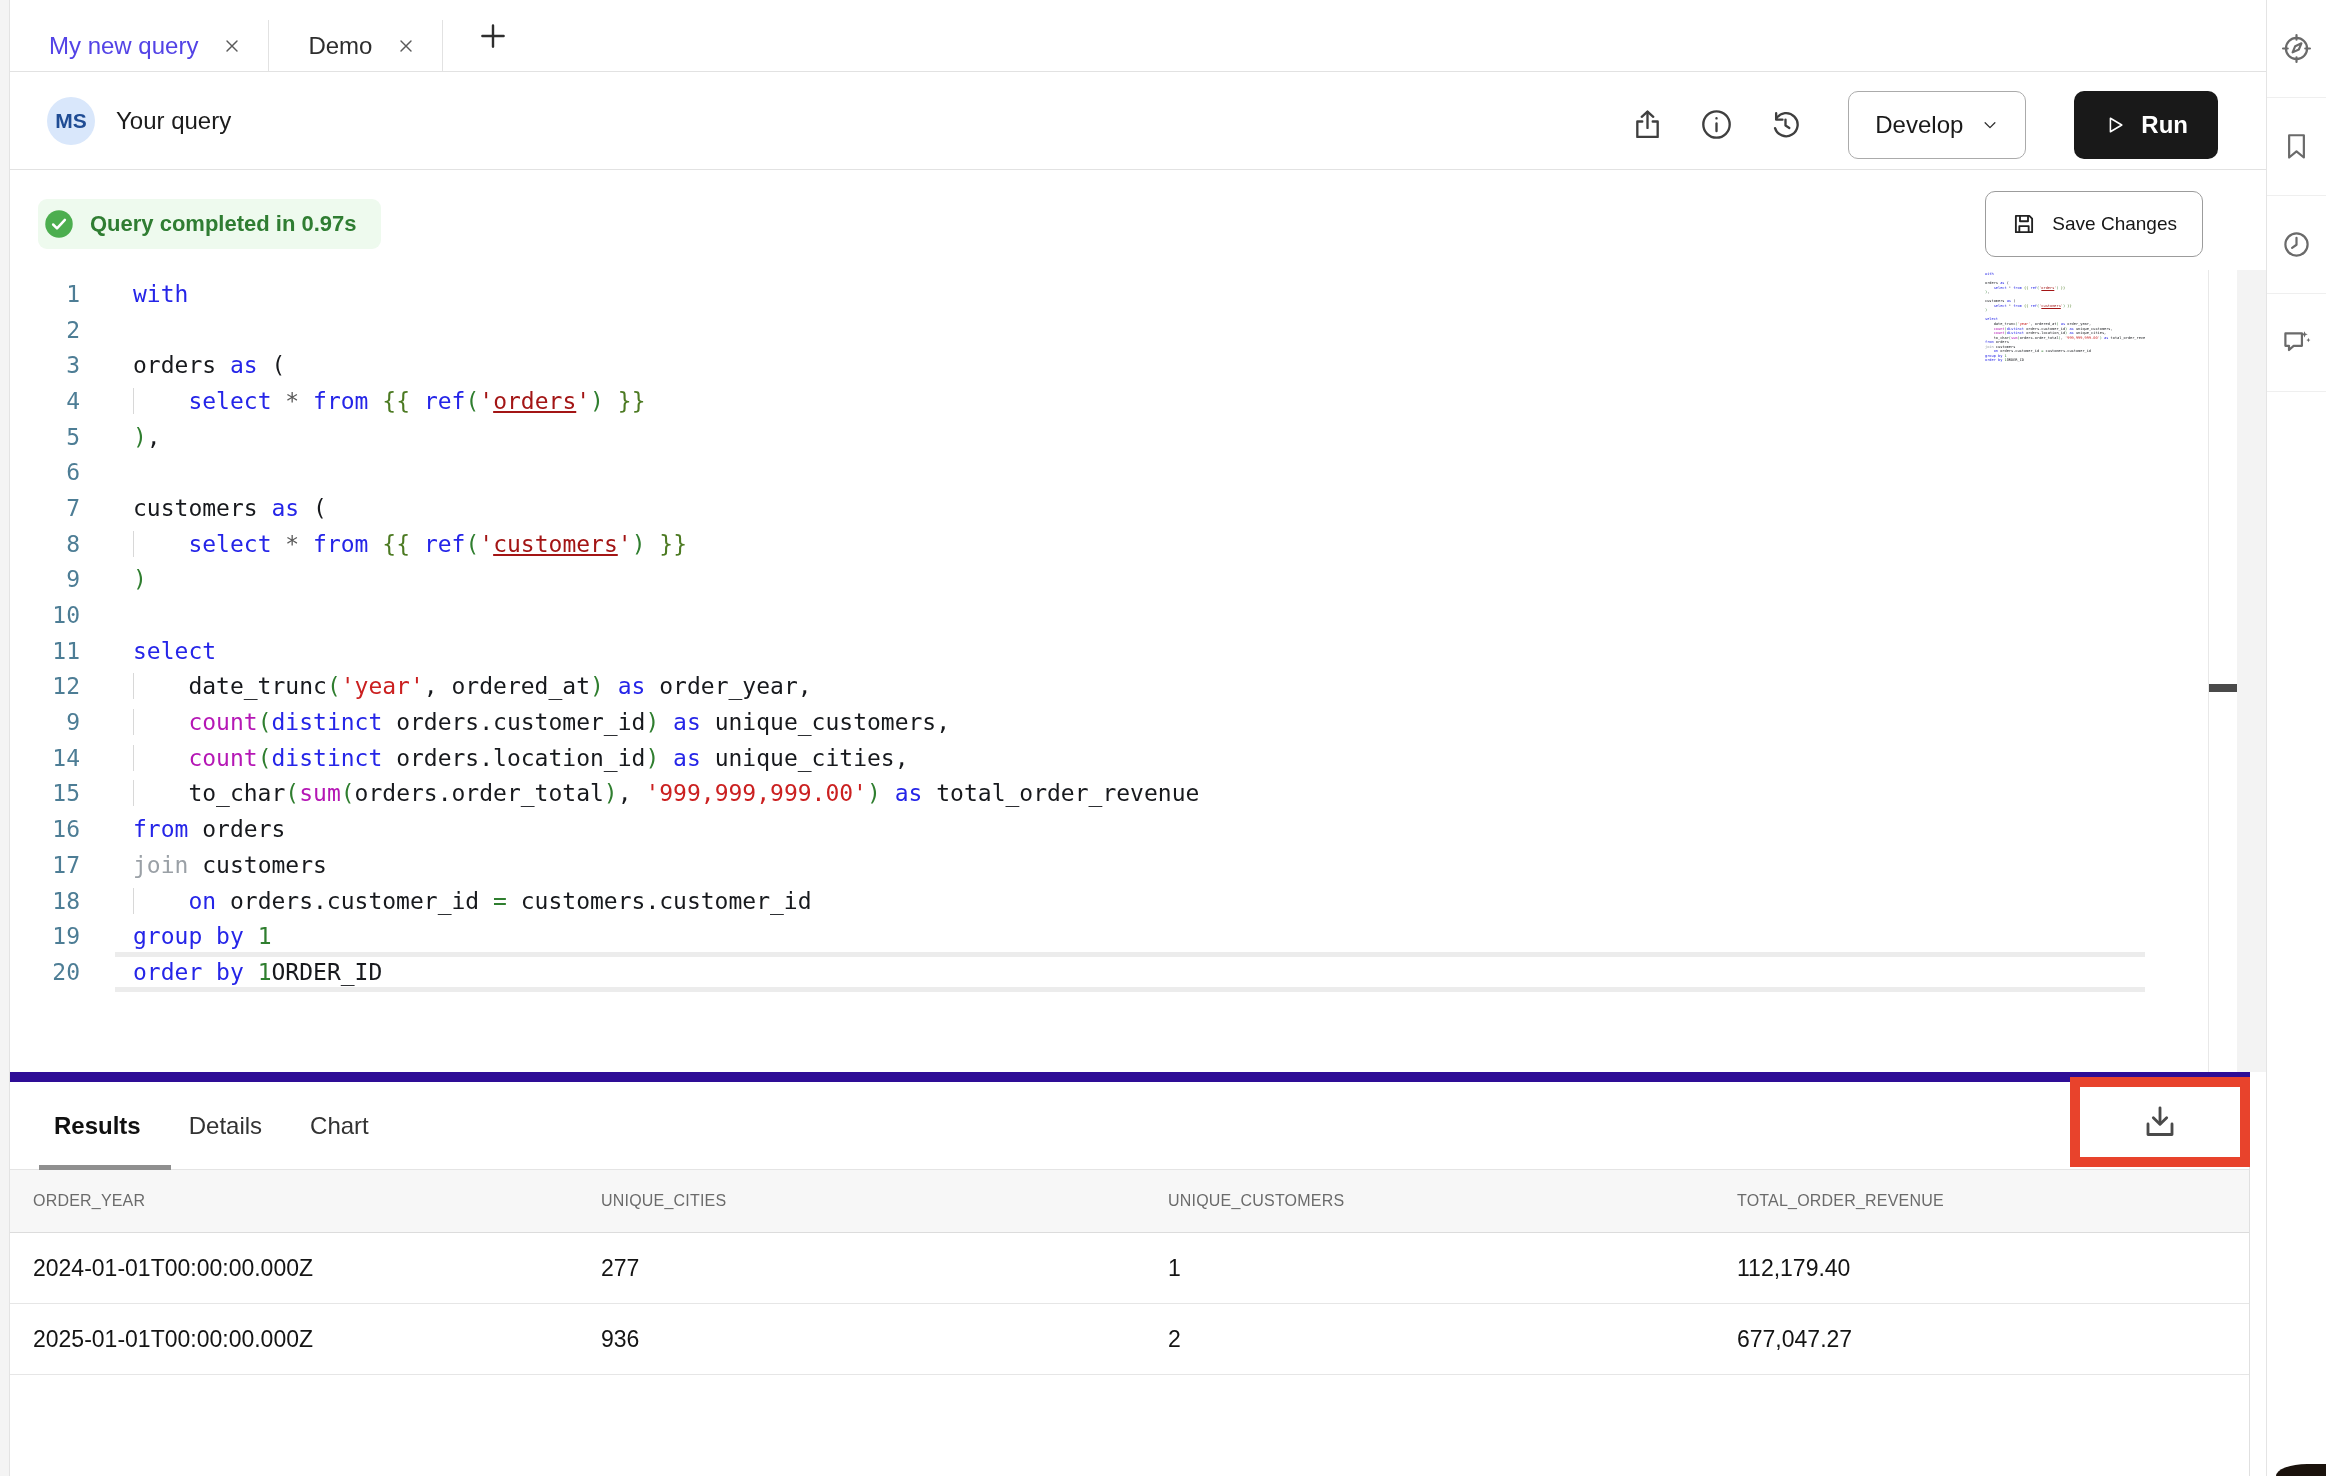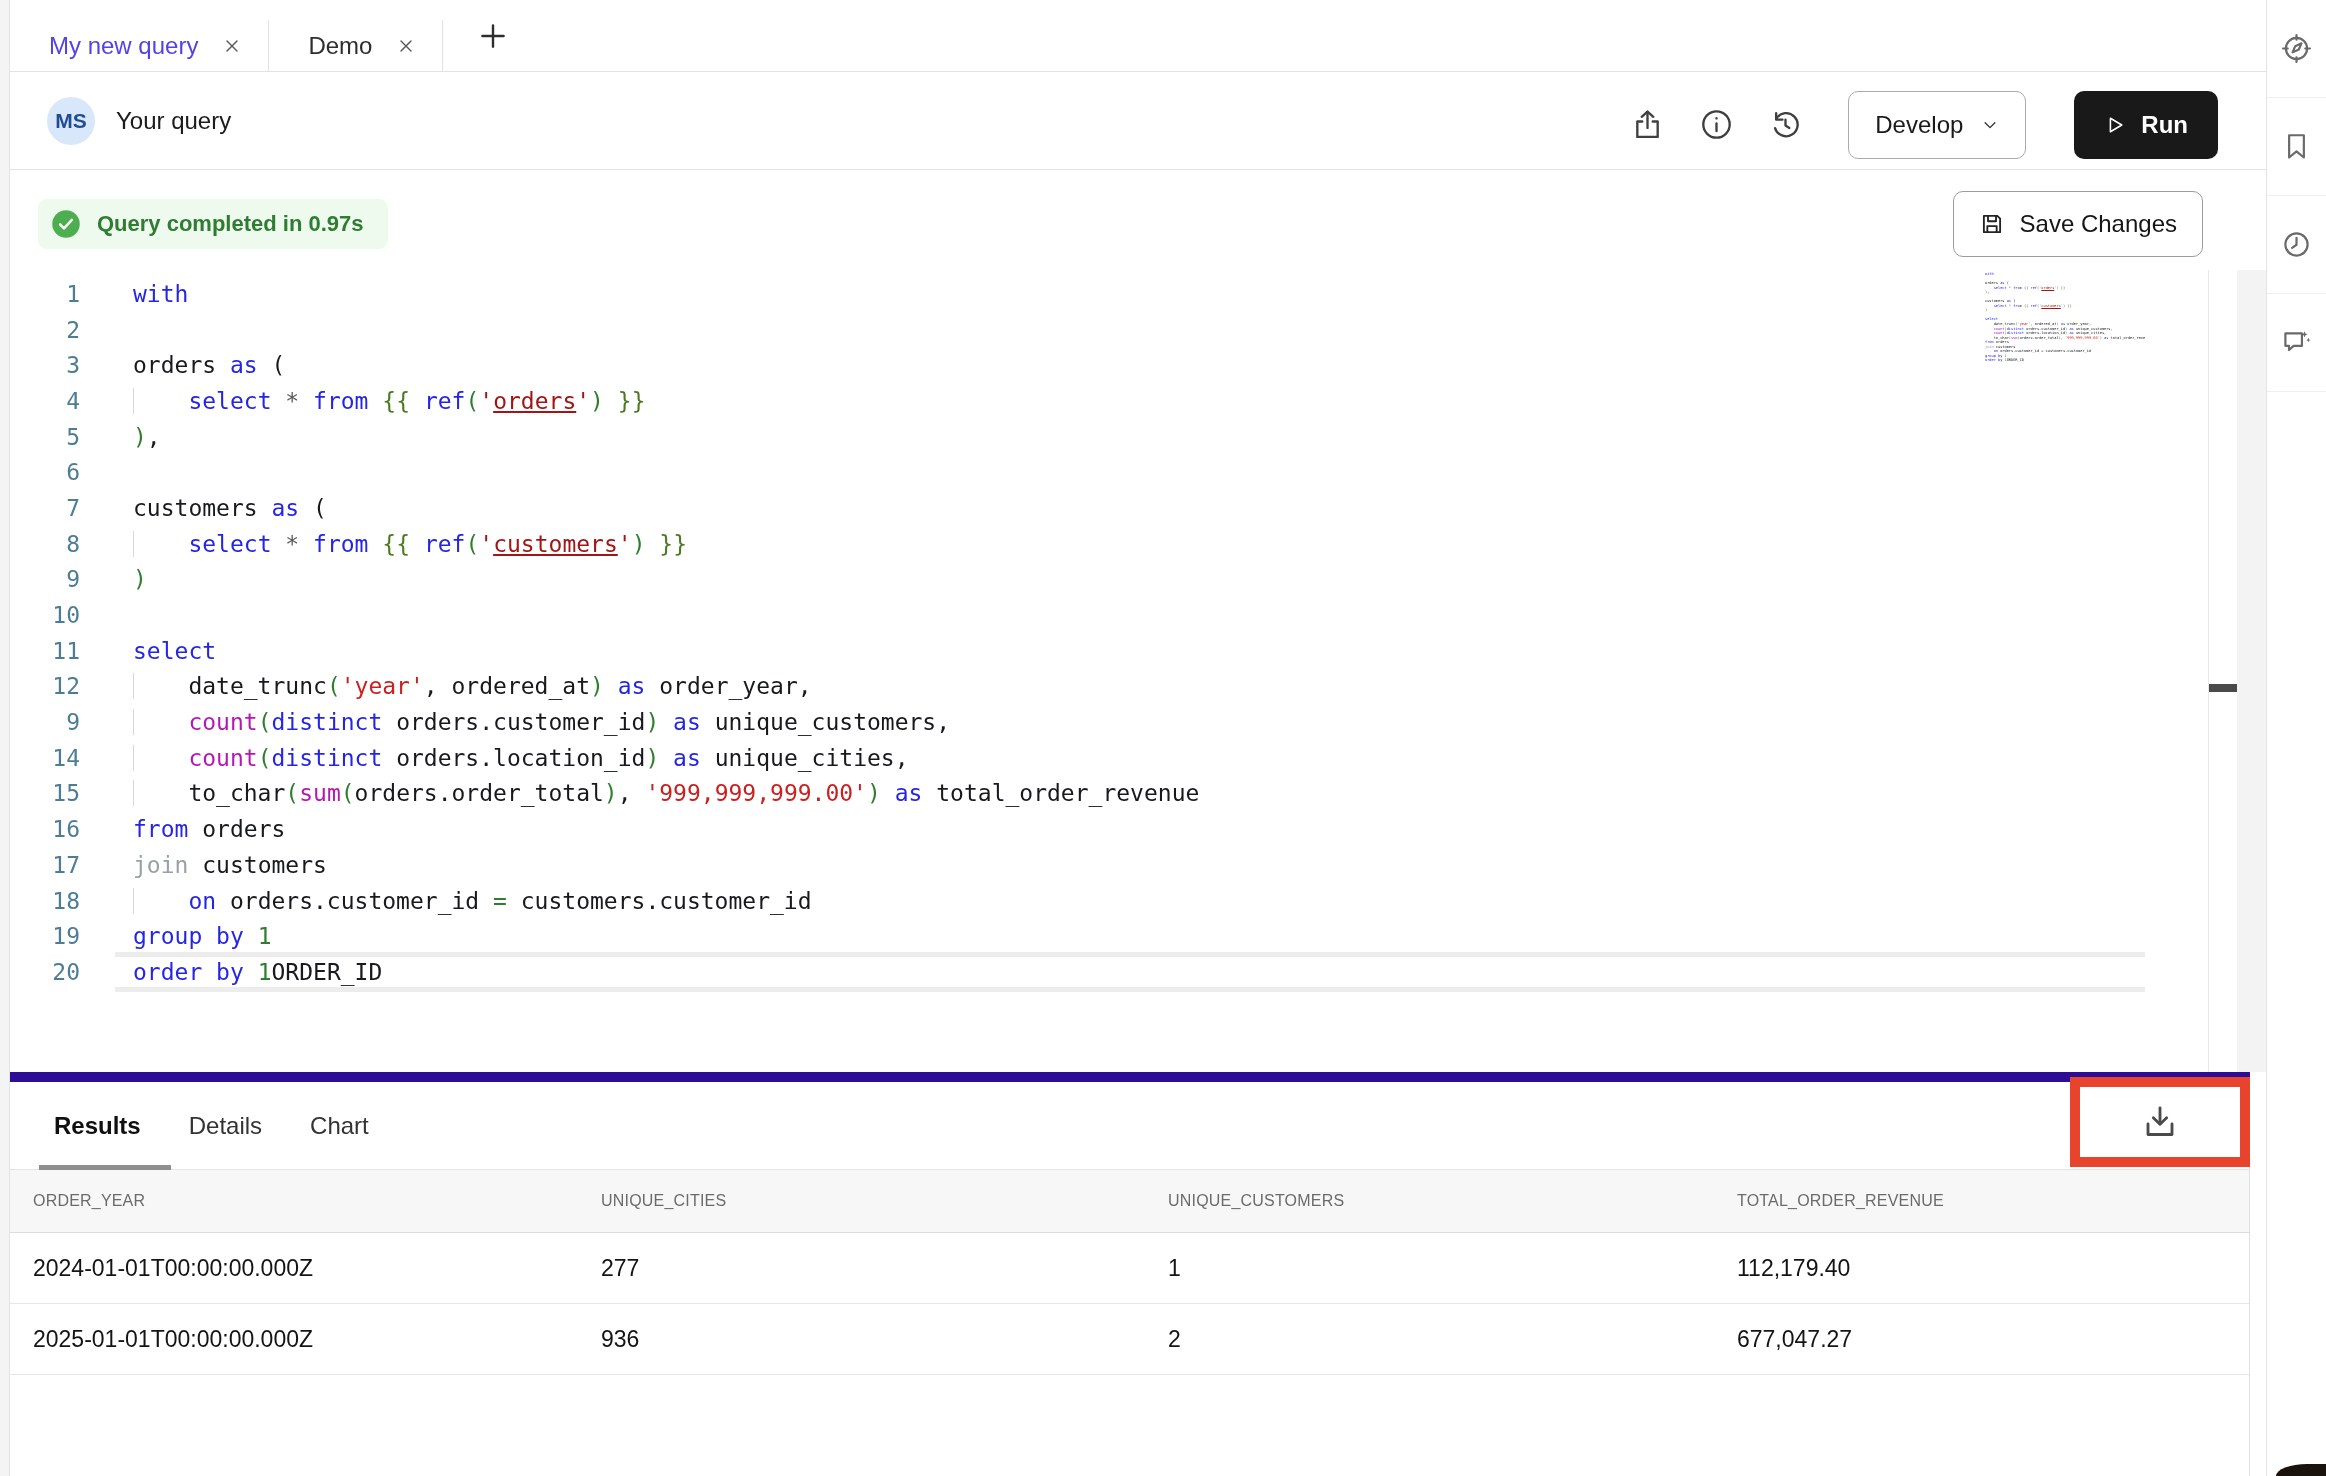--- a/index.html
+++ b/index.html
@@ -26,23 +26,23 @@
   .icon-btn{width:33px;height:33px;color:#3f3f3f;background:none;border:none;padding:0;}
   .icon-btn svg{width:100%;height:100%;}
   .develop-btn{height:68px;padding:0 26px;border:1.5px solid #ababab;border-radius:10px;background:#fff;font-size:24px;color:#1a1a1a;display:flex;align-items:center;gap:18px;margin-left:10px;font-family:inherit;}
   .develop-btn svg{width:18px;height:18px;color:#2e2e2e;}
   .run-btn{height:68px;padding:0 30px;border:none;border-radius:10px;background:#191919;color:#fff;font-size:24px;font-weight:600;display:flex;align-items:center;gap:15px;margin-left:12px;font-family:inherit;}
   .run-btn svg{width:22px;height:22px;}
 
   
   .editor-wrap{flex:1;display:flex;flex-direction:column;min-height:0;}
   .status-row{height:100px;flex:none;display:flex;align-items:center;justify-content:space-between;padding:8px 63px 0 28px;box-sizing:border-box;}
-  .badge{display:flex;align-items:center;gap:16px;background:#eefaee;border-radius:9px;padding:10px 24px 10px 13px;font-size:22px;font-weight:bold;color:#2f7d32;}
+  .badge{display:flex;align-items:center;gap:16px;background:#eefaee;border-radius:9px;padding:10px 24px 10px 6px;font-size:22px;font-weight:bold;color:#2f7d32;}
   .badge svg{width:30px;height:30px;flex:none;}
-  .save-btn{height:66px;padding:0 25px;border:1.5px solid #9c9c9c;border-radius:10px;background:#fff;font-size:24px;color:#161616;display:flex;align-items:center;gap:15px;font-family:inherit;}
+  .save-btn{height:66px;padding:0 25px;border:1.5px solid #9c9c9c;border-radius:10px;background:#fff;font-size:19px;color:#161616;display:flex;align-items:center;gap:15px;font-family:inherit;}
   .save-btn svg{width:26px;height:26px;color:#222;}
 
   
   .code-area{flex:1;position:relative;padding-top:6px;font-family:"DejaVu Sans Mono",monospace;overflow:hidden;box-sizing:border-box;}
   .code-line{display:flex;height:35.7px;align-items:center;font-size:23px;}
   .lineno{width:70px;flex:none;text-align:right;color:#4d7d95;}
   .code-text{margin-left:53px;white-space:pre;color:#17191d;}
   .code-text.guide{box-shadow:inset 1px 0 0 #d8d8d8;}
   .tk-kw{color:#2525e8;}
   .tk-id{color:#17191d;}

